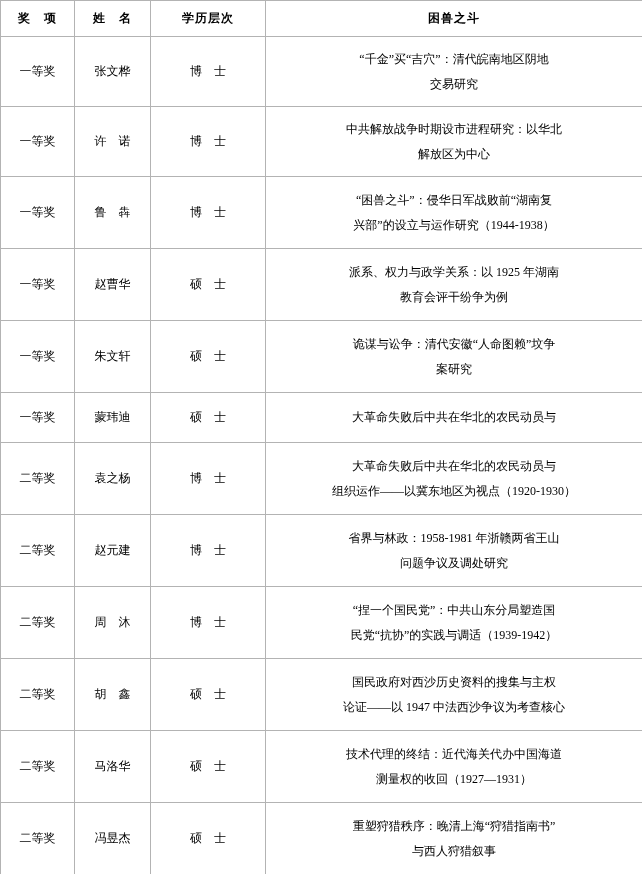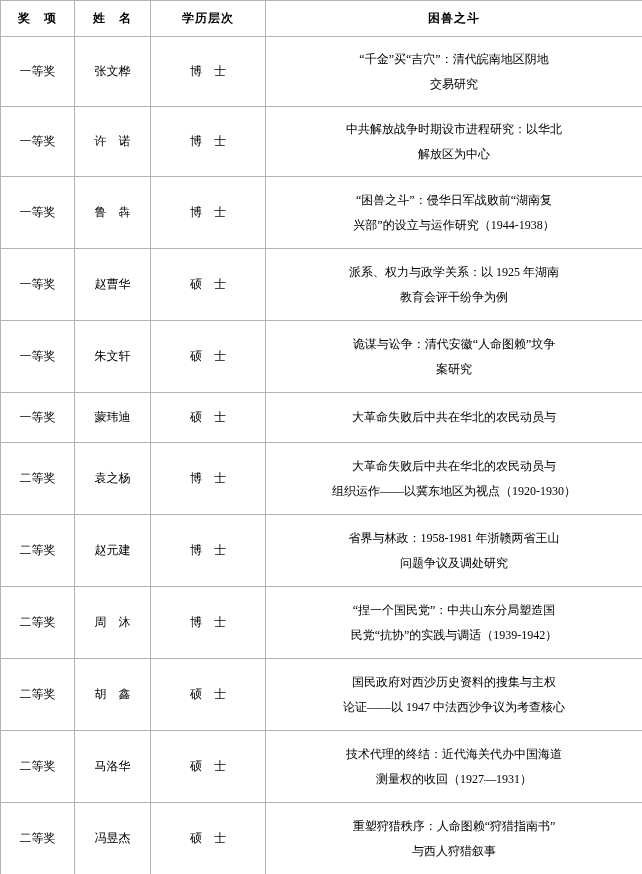--- a/index.html
+++ b/index.html
@@ -140,18 +140,18 @@
         <td>二等奖</td>
         <td>马洛华</td>
         <td>硕　士</td>
         <td class="title-cell">技术代理的终结：近代海关代办中国海道
 测量权的收回（1927—1931）</td>
       </tr>
       <tr>
         <td>二等奖</td>
         <td>冯昱杰</td>
         <td>硕　士</td>
-        <td class="title-cell">重塑狩猎秩序：人命图赖“狩猎指南书”
+        <td class="title-cell">重塑狩猎秩序：晚清上海“狩猎指南书”
 与西人狩猎叙事</td>
       </tr>
     </tbody>
   </table>
 </div>
 
 </body></html>

